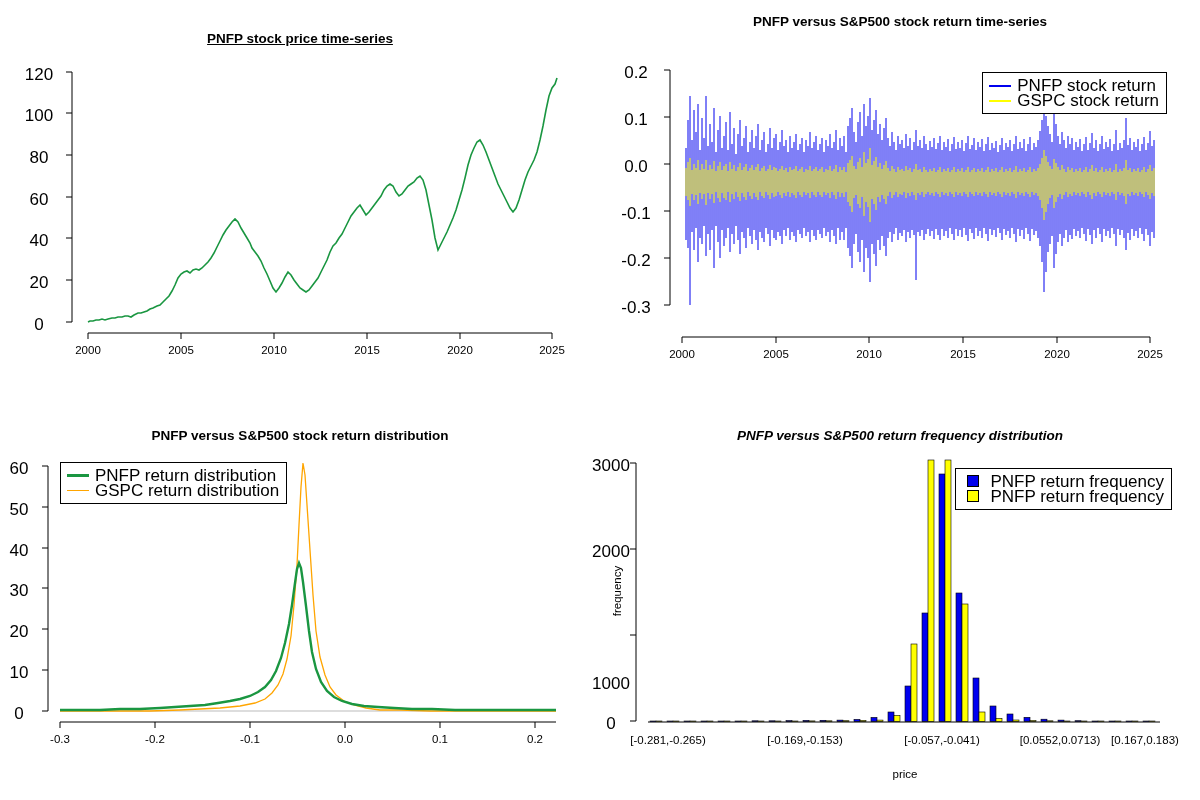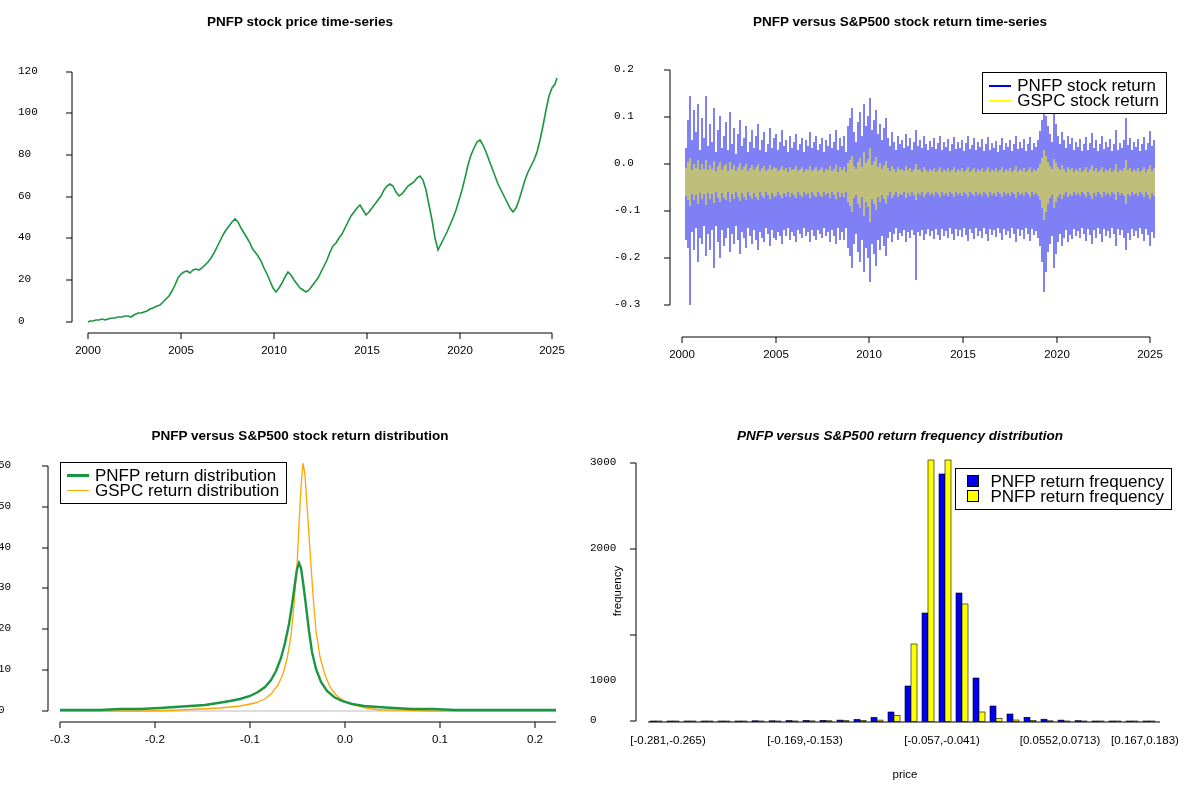--- a/index.html
+++ b/index.html
@@ -35,23 +35,23 @@
   }
   .ticklabel {
     position: absolute;
     font-size: 11.5px;
     font-family: "Liberation Sans", sans-serif;
     text-align: center;
     white-space: nowrap;
   }
   .ticklabel-y {
     position: absolute;
-    font-size: 11px;
-    font-family: Liberation Mono, monospace;
-    text-align: left;
+    font-size: 17px;
+    font-family: Liberation Sans, sans-serif;
+    text-align: center;
     white-space: nowrap;
   }
   .axlabel {
     position: absolute;
     font-size: 11.5px;
     font-family: "Liberation Sans", sans-serif;
     text-align: center;
     white-space: nowrap;
   }
   .axlabel-rot {
@@ -92,21 +92,21 @@
     margin-left: 5px;
   }
   svg { display: block; }
 </style>
 </head>
 <body>
 
 <div class="page">
 
   <div class="panel" style="left:0px; top:0px; width:600px; height:400px;">
-    <div class="panel-title" style="top:14px;">PNFP stock price time-series</div>
+    <div class="panel-title" style="top:31px;text-decoration:underline;">PNFP stock price time-series</div>
 
     <svg width="600" height="400" style="position:absolute; left:0; top:0;">
 
       <polyline fill="none" stroke="#1a9641" stroke-width="1.6" points="88,322 90,321 93,321 96,320 99,320 102,319 105,320 108,319 112,318 115,318 118,317 122,317 125,316 128,316 131,317 134,315 138,313 141,313 144,312 147,311 150,309 153,308 157,306 160,305 163,302 166,299 169,296 172,291 175,285 178,278 181,274 184,272 187,271 190,273 193,270 196,269 199,270 202,268 205,265 208,262 211,258 214,253 217,247 220,241 223,235 226,230 229,226 232,222 235,219 238,222 241,228 244,233 247,238 250,243 252,248 255,252 258,256 261,261 264,268 267,274 270,281 273,288 276,292 279,288 282,283 285,277 288,272 291,275 294,280 297,284 300,288 303,290 306,292 309,290 312,286 315,282 318,278 321,272 324,266 327,260 330,252 333,246 336,243 339,238 342,234 345,228 348,222 351,216 354,212 357,208 360,205 363,210 366,215 369,212 372,208 375,204 378,200 381,196 384,190 387,186 390,184 393,186 396,192 399,196 402,194 405,190 408,186 411,184 414,182 417,178 420,176 423,180 426,190 429,205 432,220 435,238 438,250 441,244 444,238 447,232 450,225 453,218 456,210 459,200 462,190 465,178 468,165 471,155 474,148 477,142 480,140 483,145 486,152 489,160 492,168 495,176 498,184 501,190 504,196 507,202 510,208 513,212 516,208 519,200 522,190 525,180 528,172 531,166 534,160 537,152 540,140 543,126 546,110 549,96 552,88 555,84 557,78"></polyline>
 
       <line x1="88" y1="333" x2="552" y2="333" stroke="#000" stroke-width="1"></line>
       <line x1="72" y1="322" x2="72" y2="72" stroke="#000" stroke-width="1"></line>
 
       <line x1="88" y1="333" x2="88" y2="339" stroke="#000" stroke-width="1"></line>
       <line x1="181" y1="333" x2="181" y2="339" stroke="#000" stroke-width="1"></line>

